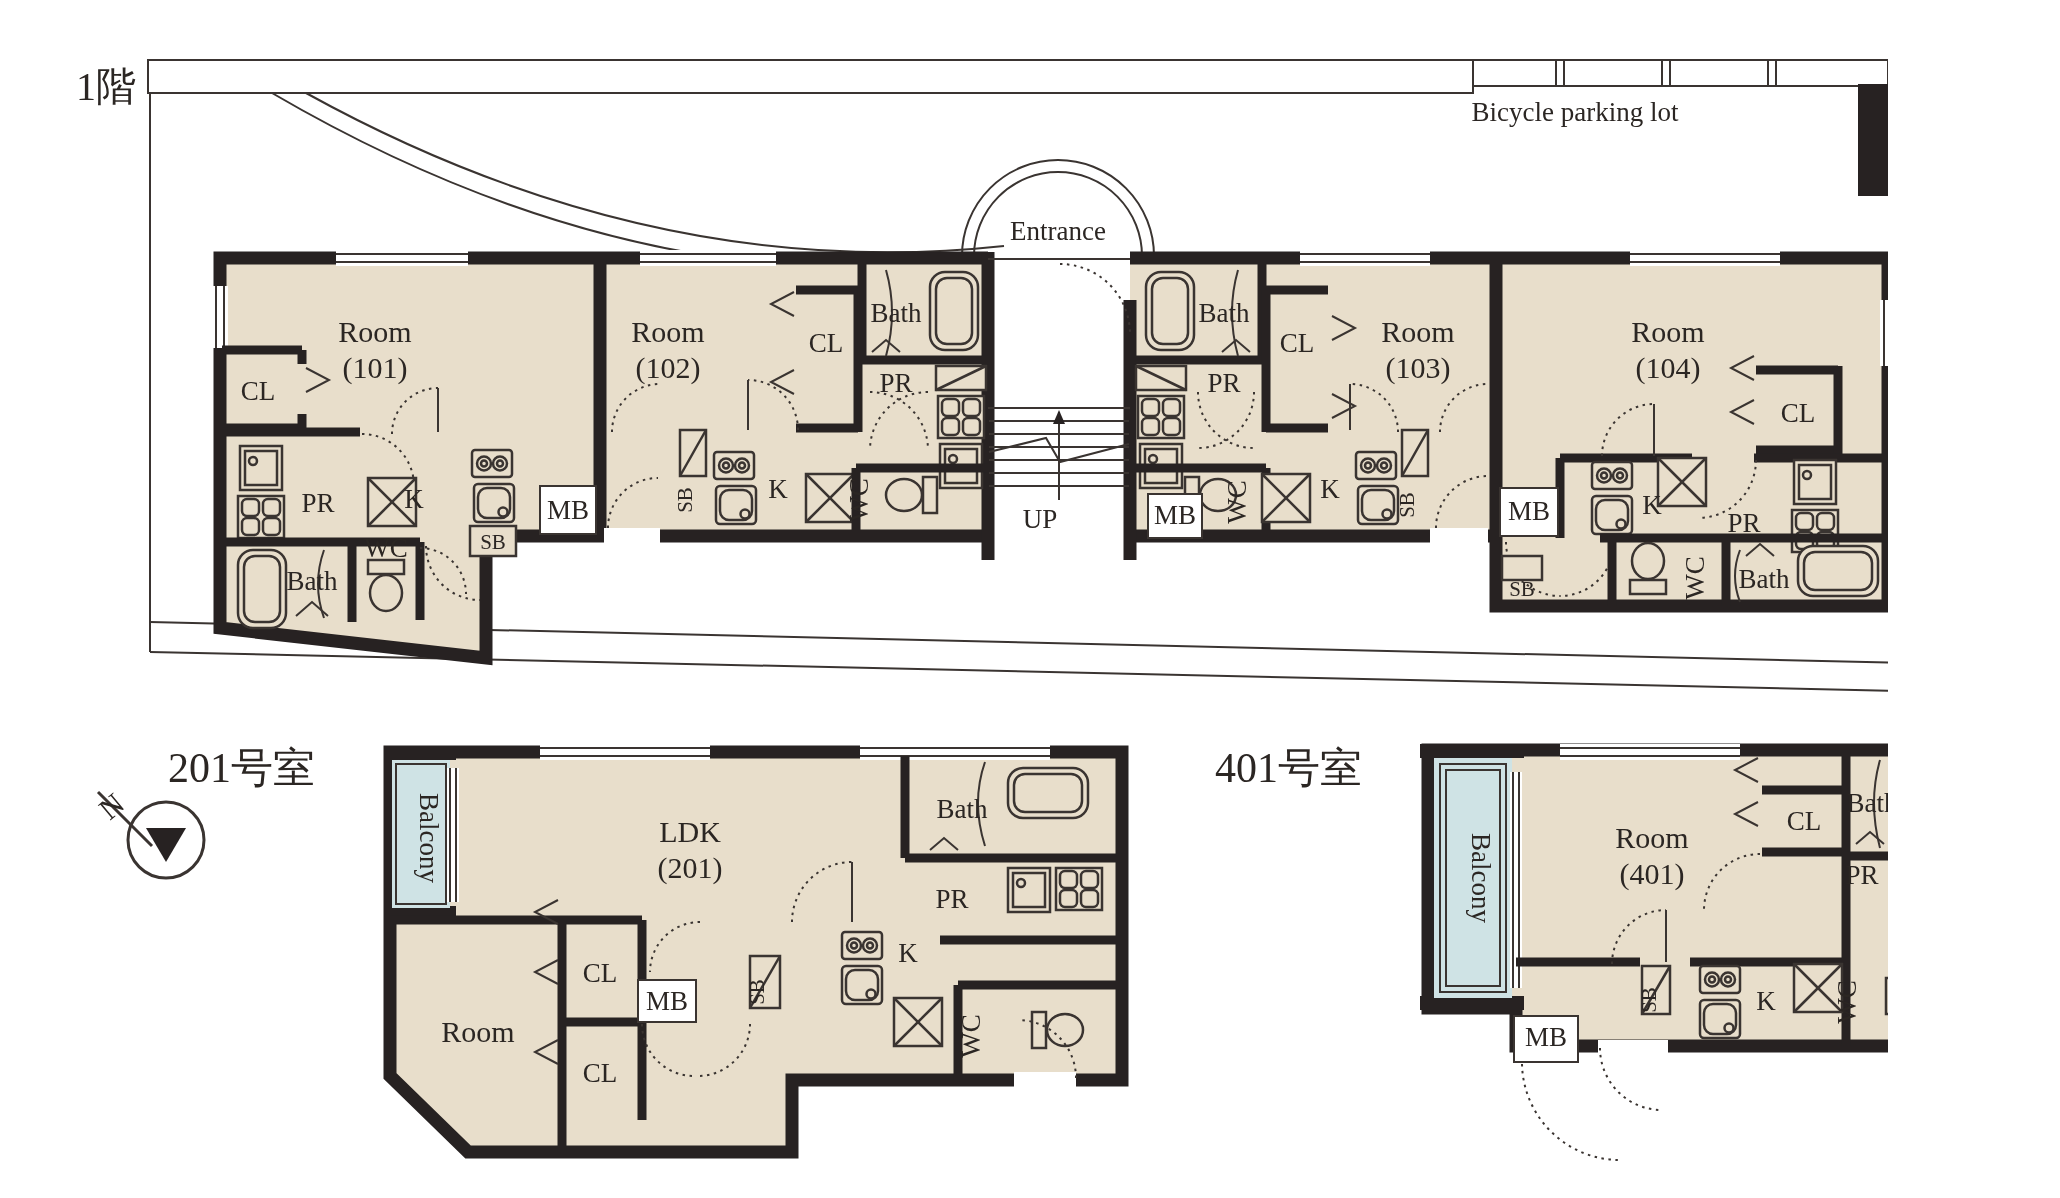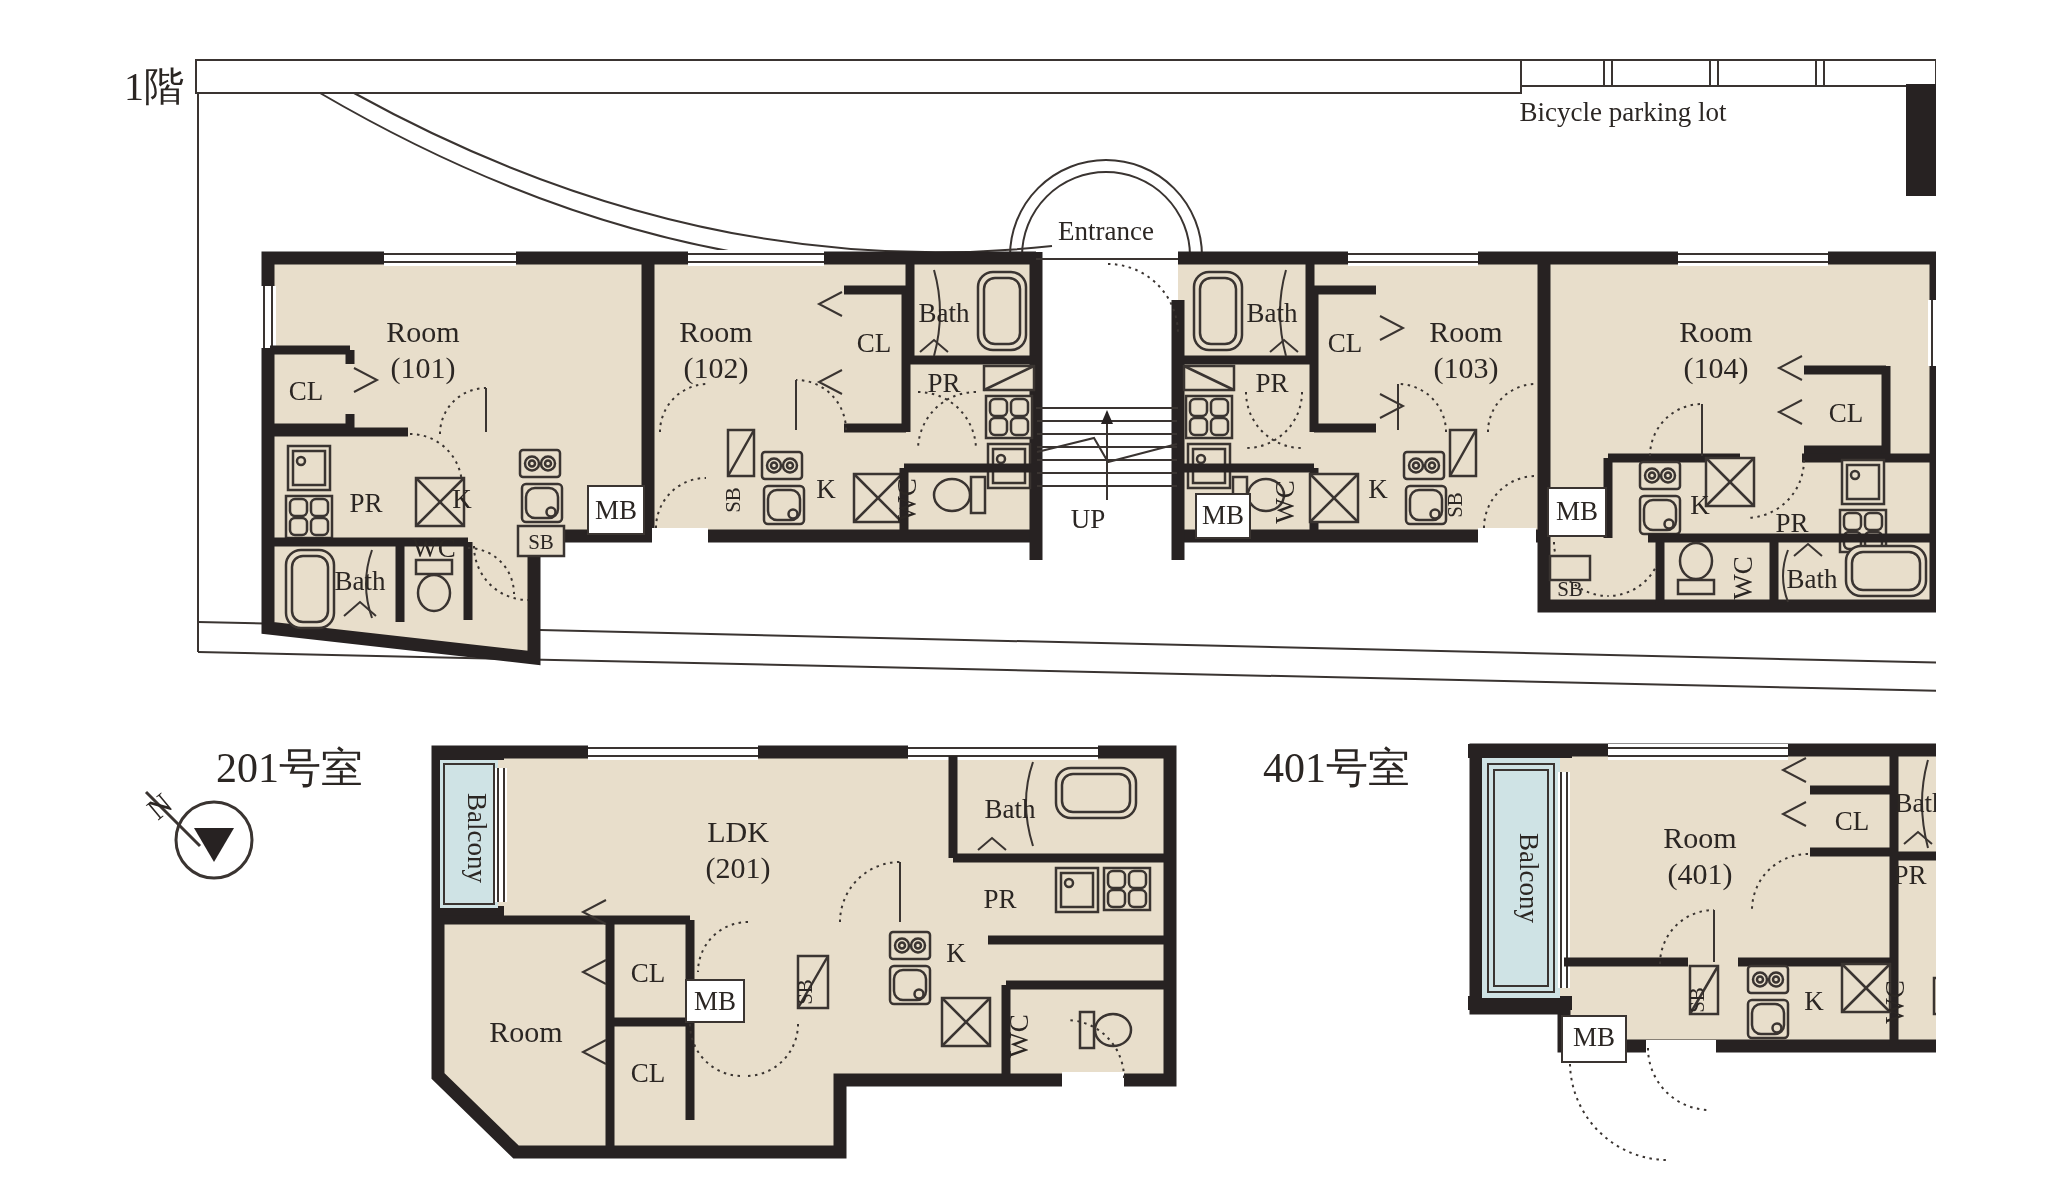--- a/index.html
+++ b/index.html
@@ -1,20 +1,20 @@
 <!DOCTYPE html>
 <html style="--room_fill: #e8decb; --wall: #272222; --balcony_fill: #cfe3e5; --line: #3a3431; --text: #2b2623; --bg: #ffffff;"><head>
 <meta charset="utf-8">
 <style>
   :root{
     --room_fill:#e8decb; --wall:#272222; --balcony_fill:#cfe3e5;
     --line:#3a3431; --text:#2b2623; --bg:#ffffff;
   }
   html,body{margin:0;padding:0;background:var(--bg);}
-  .stage{width:1888px;height:1198px;position:relative;background:var(--bg);overflow:hidden;margin-left:48px;}
+  .stage{width:1888px;height:1198px;position:relative;background:var(--bg);overflow:hidden;}
   svg{display:block}
   text{fill:var(--text);font-family:"Liberation Serif","DejaVu Serif",serif;}
   .mid{text-anchor:middle}
   .t-title{font-size:40px}
   .t-big{font-size:42px}
   .t-room{font-size:30px}
   .t-sm{font-size:27px}
   .t-xs{font-size:21px}
   .room{fill:var(--room_fill);}
   .balc{fill:var(--balcony_fill);}

